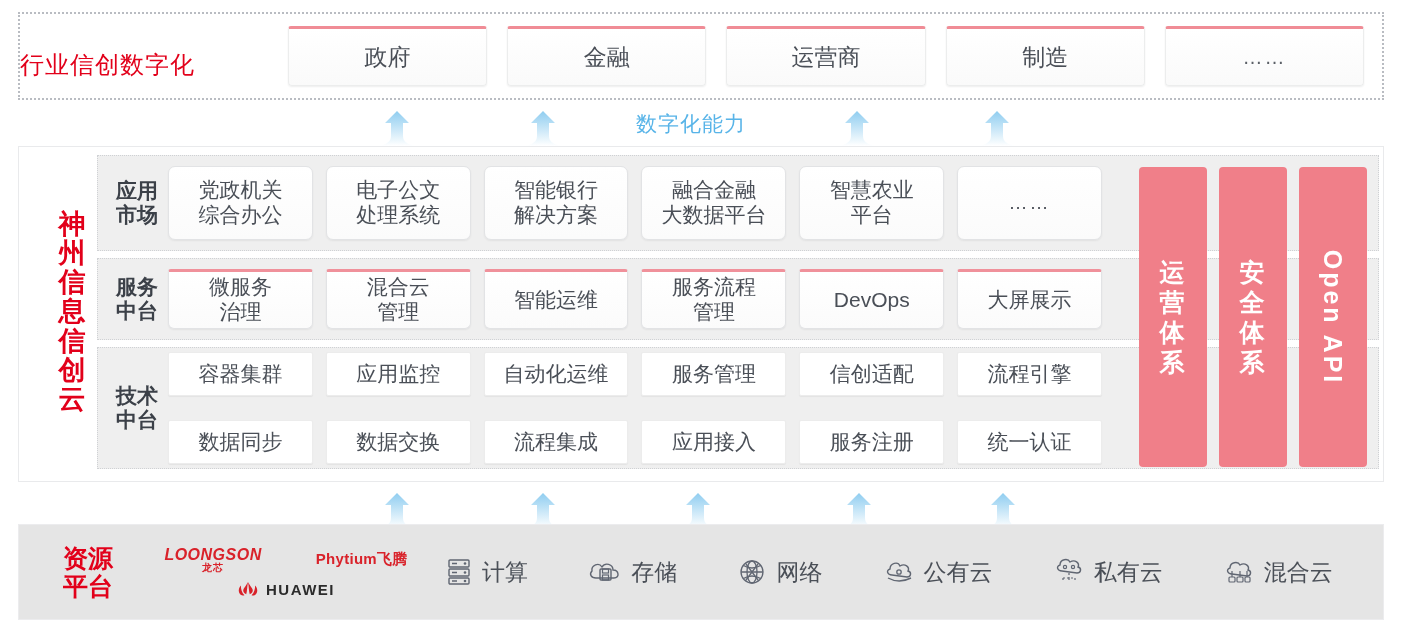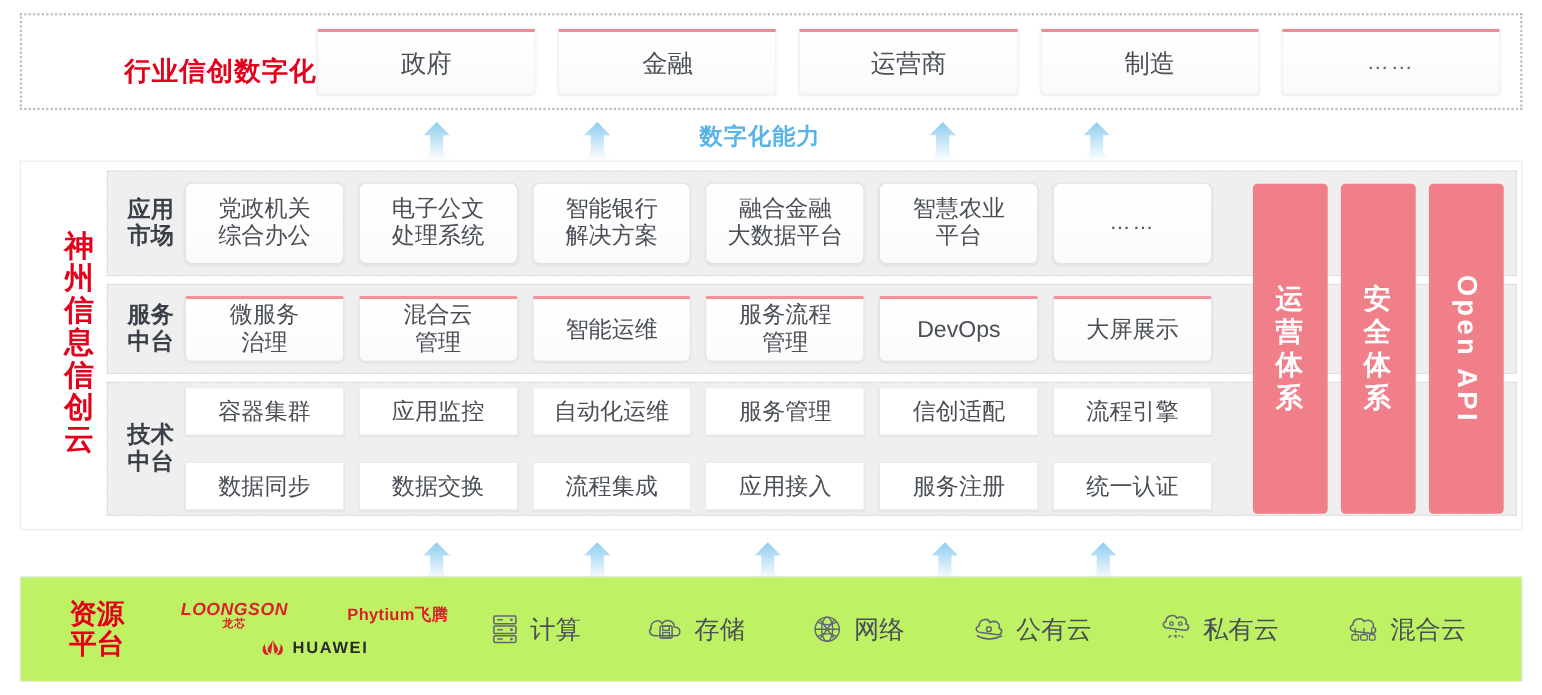--- a/index.html
+++ b/index.html
@@ -13,22 +13,22 @@
   .stage{position:relative;width:1402px;height:632px;}
 
   
   .industry-band{
     position:absolute;left:18px;top:12px;width:1366px;height:88px;
     border:2px dotted #b9bcc2;
     box-sizing:border-box;
     display:flex;align-items:center;
   }
   .industry-title{
-    width:268px;text-align:right;
-    color:#e2001a;font-weight:bold;font-size:24px;
+    width:268px;text-align:left;
+    color:#e2001a;font-weight:normal;font-size:24px;
     letter-spacing:1px;
     flex:0 0 auto;
     margin-top:17px;
   }
   .industry-boxes{flex:1;display:flex;gap:20px;padding-right:18px;}
   .ind-box{
     flex:1;height:60px;
     background:linear-gradient(#ffffff,#fafafa);
     border:1px solid #eceded;
     border-top:3px solid #f08c96;
@@ -39,21 +39,21 @@
     box-sizing:border-box;
   }
   .ind-box.dots{font-size:20px;letter-spacing:2px;color:#5a5f66;}
 
   
   .arrow-band{position:absolute;left:0;width:1402px;height:42px;}
   .arrow-band.top{top:104px;}
   .arrow-band.bottom{top:486px;}
   .cap-label{
     position:absolute;top:6px;left:636px;
-    font-size:21px;color:#58b4e8;font-weight:bold;
+    font-size:21px;color:#58b4e8;font-weight:normal;
     letter-spacing:1px;
   }
   .up-arrow{
     position:absolute;bottom:0;width:38px;height:36px;
   }
 
   
   .main-panel{
     position:absolute;left:18px;top:146px;width:1366px;height:336px;
     background:#ffffff;border:1px solid #e9eaec;
@@ -129,21 +129,21 @@
   }
   .pink-col .cjk span{display:block;}
   .pink-col .rot{
     transform:rotate(90deg);white-space:nowrap;
     font-size:25px;letter-spacing:3px;
   }
 
   
   .res-panel{
     position:absolute;left:18px;top:524px;width:1366px;height:96px;
-    background:#bef264;border:1px solid #ececee;
+    background:#e5e5e5;border:1px solid #ececee;
     box-sizing:border-box;display:flex;align-items:center;
   }
   .res-title{
     flex:0 0 138px;text-align:center;
     color:#e2001a;font-weight:bold;font-size:25px;line-height:1.14;
   }
   .res-title span{display:block;}
   .logo-group{
     flex:0 0 258px;display:flex;flex-direction:column;align-items:center;
     justify-content:center;gap:8px;

